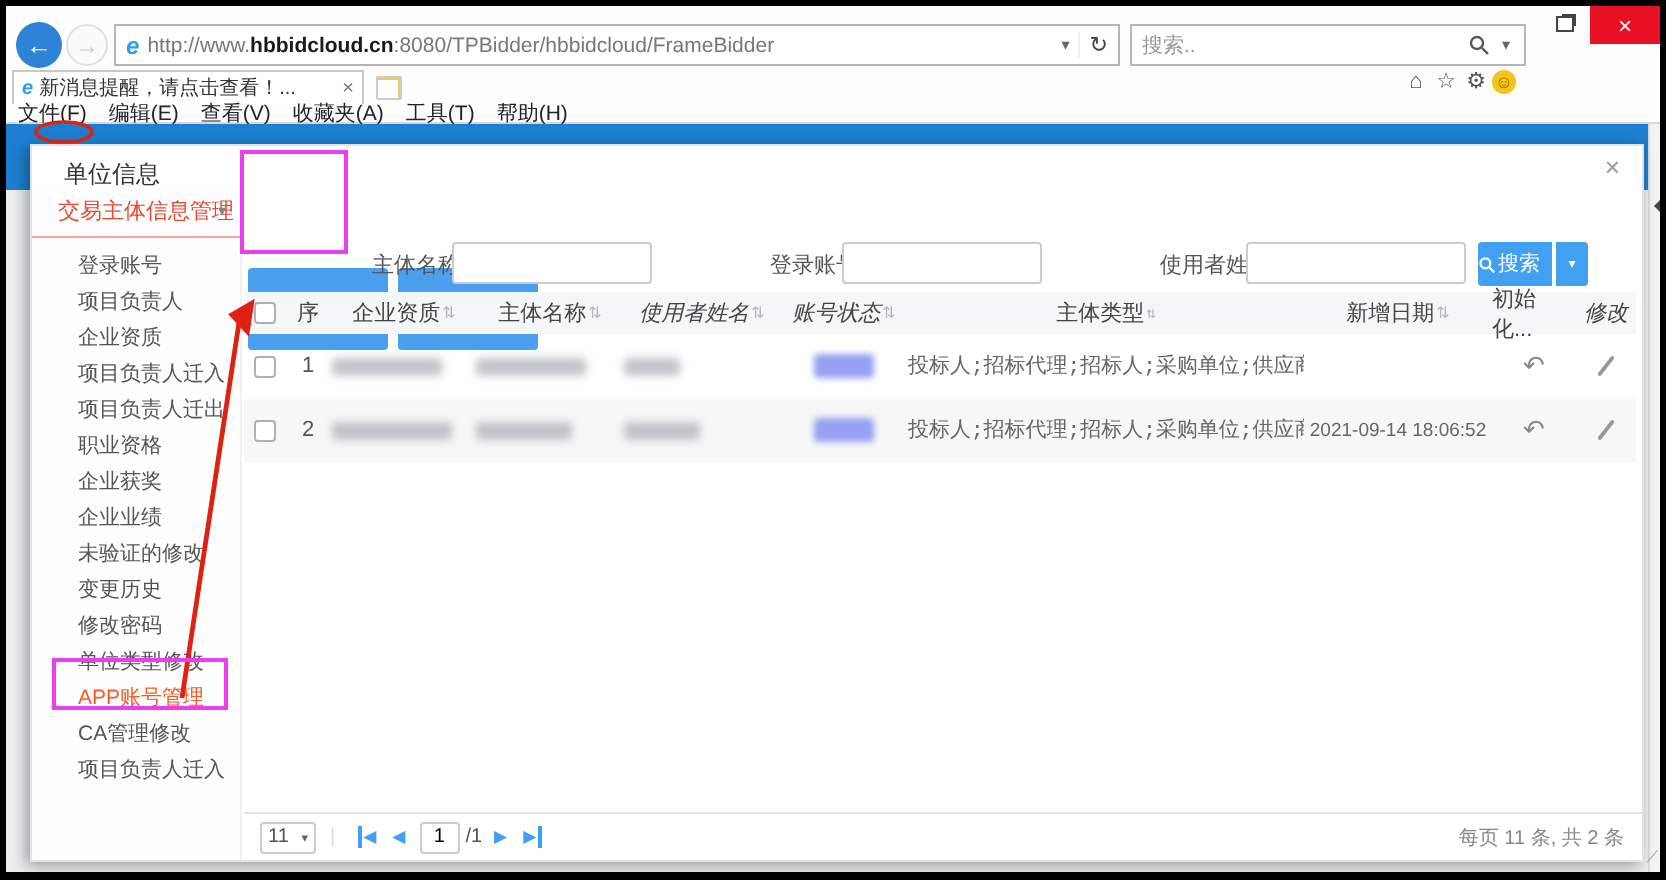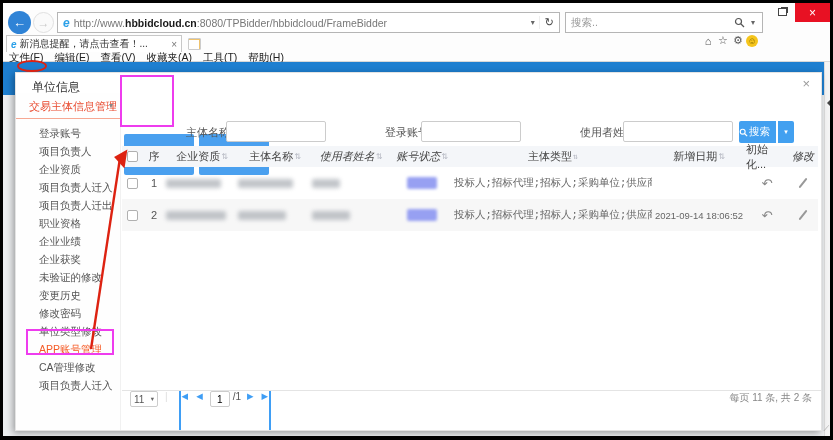--- a/index.html
+++ b/index.html
@@ -86,21 +86,21 @@
   .hc { display:flex; align-items:center; justify-content:center; gap:1px; }
   .sort { color:#b5b8c2; font-size:8px; }
   .cb { display:inline-block; width:11px; height:11px; border:1px solid #b0b0b0; border-radius:2px; background:#fff; vertical-align:middle; }
   .blurred { height:9px; border-radius:2px; background:#aeb2b8; filter:blur(2px); opacity:.75; }
   .badge-blur { width:30px; height:12px; border-radius:2px; background:#97a0f2; filter:blur(1.5px); margin:0 auto; }
   .type-txt { font-size:10.5px; color:#666; white-space:nowrap; overflow:hidden; }
   .date-txt { font-size:9.5px; color:#666; text-align:center; width:100%; }
   .ic-undo { color:#888; font-size:13px; margin:0 auto; }
   .pencil { width:2px; height:12px; background:#999; transform:rotate(38deg); margin:0 auto; border-radius:1px; }
 
-  .pgbar { position:absolute; left:0; right:0; bottom:0; height:40px; border-top:1px solid #e4e4e4; display:flex; font-size:10px; color:#555; padding-left:8px; }
+  .pgbar { position:absolute; left:0; right:0; bottom:0; height:24px; border-top:1px solid #e4e4e4; display:flex; align-items:center; font-size:10px; color:#555; padding-left:8px; }
   .psize { width:28px; height:16px; border:1px solid #ccc; border-radius:2px; display:flex; align-items:center; justify-content:space-between; padding:0 3px; background:#fff; }
   .psize .pc { font-size:6.5px; color:#666; }
   .pdiv { color:#ddd; margin:0 7px; }
   .pnav { color:#3f9ef5; font-size:8.5px; margin:0 4px; }
   .pfirst { border-left:2px solid #3f9ef5; padding-left:1px; }
   .plast { border-right:2px solid #3f9ef5; padding-right:1px; }
   .pinput { width:20px; height:16px; border:1px solid #ccc; border-radius:2px; text-align:center; font-size:10px; margin:0 3px; }
   .ptotal { margin-right:2px; }
   .psummary { margin-left:auto; padding-right:9px; color:#888; }
 
@@ -187,22 +187,22 @@
             <span>交易主体信息管理</span>
             <span class="chev">▾</span>
           </div>
           <ul>
             <li>登录账号</li>
             <li>项目负责人</li>
             <li>企业资质</li>
             <li>项目负责人迁入</li>
             <li>项目负责人迁出</li>
             <li>职业资格</li>
+            <li>企业获奖</li>
             <li>企业业绩</li>
-            <li>企业获奖</li>
             <li>未验证的修改</li>
             <li>变更历史</li>
             <li>修改密码</li>
             <li>单位类型修改</li>
             <li class="active">APP账号管理</li>
             <li>CA管理修改</li>
             <li>项目负责人迁入</li>
           </ul>
         </div>
 

